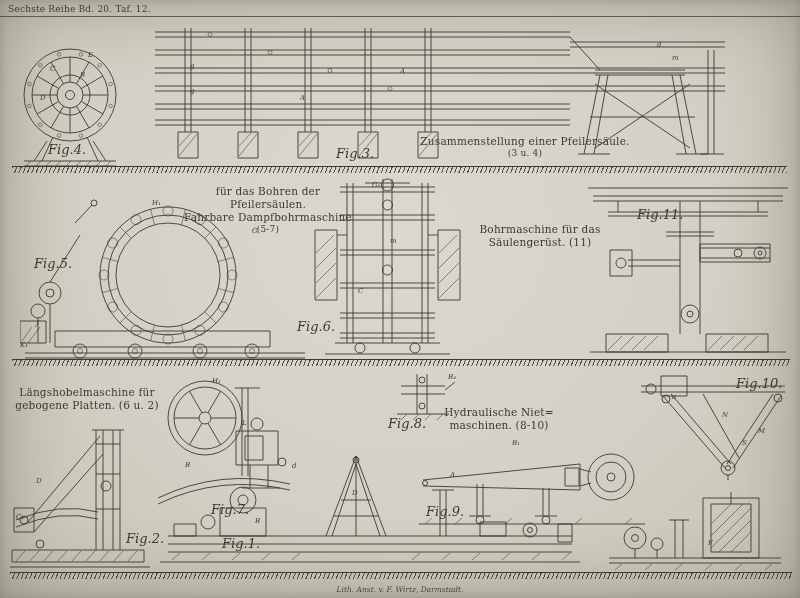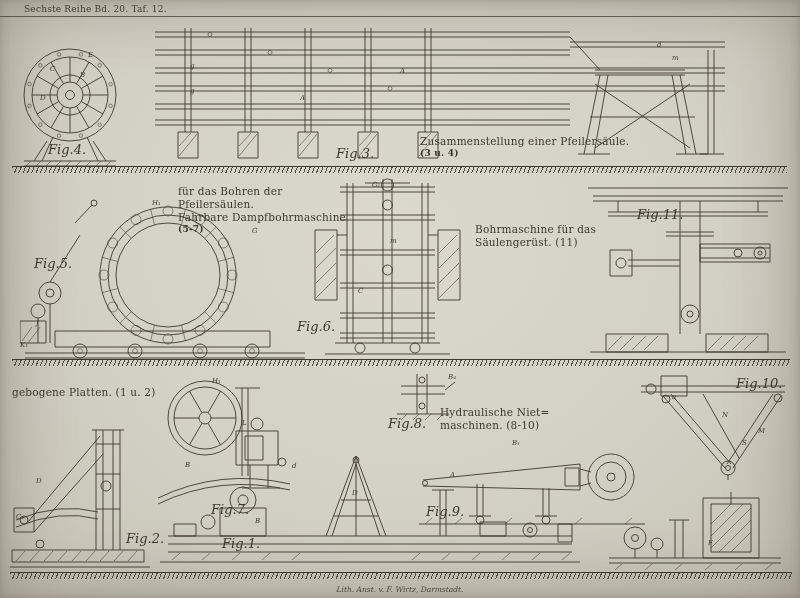--- a/index.html
+++ b/index.html
@@ -2,34 +2,34 @@
 <html><head>
 <meta charset="utf-8">
 <style>
   html,body{margin:0;padding:0;background:#9a968a;}
   .plate{position:relative;width:800px;height:598px;margin:0 auto;overflow:hidden;
     background:radial-gradient(ellipse at 50% 38%, #dbd8cd 0%, #d3d0c5 55%, #c5c2b5 100%);
     color:#3c392f;font-family:"DejaVu Serif", serif;}
   .plate::after{content:"";position:absolute;inset:0;pointer-events:none;
     box-shadow:inset 0 0 70px rgba(80,75,60,.40), inset 0 0 10px rgba(80,75,60,.25);}
   .hdr{position:absolute;top:4px;font-size:9px;letter-spacing:.2px;white-space:nowrap;}
-  .hdr-left{left:24px;text-align:right;}
+  .hdr-left{left:8px;text-align:right;}
   .hdr-right{right:8px;font-weight:700;}
   .hdr-rule{position:absolute;left:0;right:0;top:16px;height:0;border-top:1px solid rgba(60,57,47,.75);}
   .fig{position:absolute;}
   .fig svg{display:block;width:100%;height:100%;}
   .fig svg *{vector-effect:non-scaling-stroke;}
   .stroke{stroke:#3c392f;fill:none;stroke-width:.9;}
   .stroke-thin{stroke:#3c392f;fill:none;stroke-width:.55;}
   .ground{position:absolute;height:6px;border-top:1.6px solid #3c392f;
     background:repeating-linear-gradient(112deg, rgba(60,57,47,.85) 0 1px, transparent 1px 4px);}
   .figlabel{position:absolute;font-size:13px;font-style:italic;white-space:nowrap;}
   .pl{position:absolute;font-size:7px;font-style:italic;white-space:nowrap;line-height:1;}
-  .cap{position:absolute;font-size:10.5px;line-height:1.25;letter-spacing:.2px;}
-  .cap .ref{font-size:9px;font-weight:bold;}
+  .cap{position:absolute;text-align:center;font-size:10.5px;line-height:1.25;letter-spacing:.2px;}
+  .cap .ref{font-size:9px;}
   .footer{position:absolute;left:0;right:0;bottom:4px;text-align:center;
     font-size:7.5px;font-style:italic;color:#4a473c;}
 </style>
 </head>
 <body>
 
 <div class="plate">
 
   <div class="hdr hdr-left">Sechste Reihe Bd. 20. Taf. 12.</div>
   <div class="hdr-rule"></div>
@@ -357,21 +357,22 @@
   <div class="cap" style="left:178px;top:185px;width:180px;">
     <div>für das Bohren der Pfeilersäulen.</div>
     <div>Fahrbare Dampfbohrmaschine</div>
     <div class="ref">(5-7)</div>
   </div>
   <div class="cap" style="left:475px;top:223px;width:130px;">
     <div>Bohrmaschine für das</div>
     <div>Säulengerüst. (11)</div>
   </div>
   <div class="cap" style="left:12px;top:386px;width:150px;">
-    <div>gebogene Platten. (1 u. 2)</div>
+    <div>Längshobelmaschine für</div>
+    <div>gebogene Platten. (6 u. 2)</div>
   </div>
   <div class="cap" style="left:440px;top:406px;width:118px;">
     <div>Hydraulische Niet=</div>
     <div>maschinen. (8-10)</div>
   </div>
 
   <div class="footer">Lith. Anst. v. F. Wirtz, Darmstadt.</div>
 
 </div>
 

